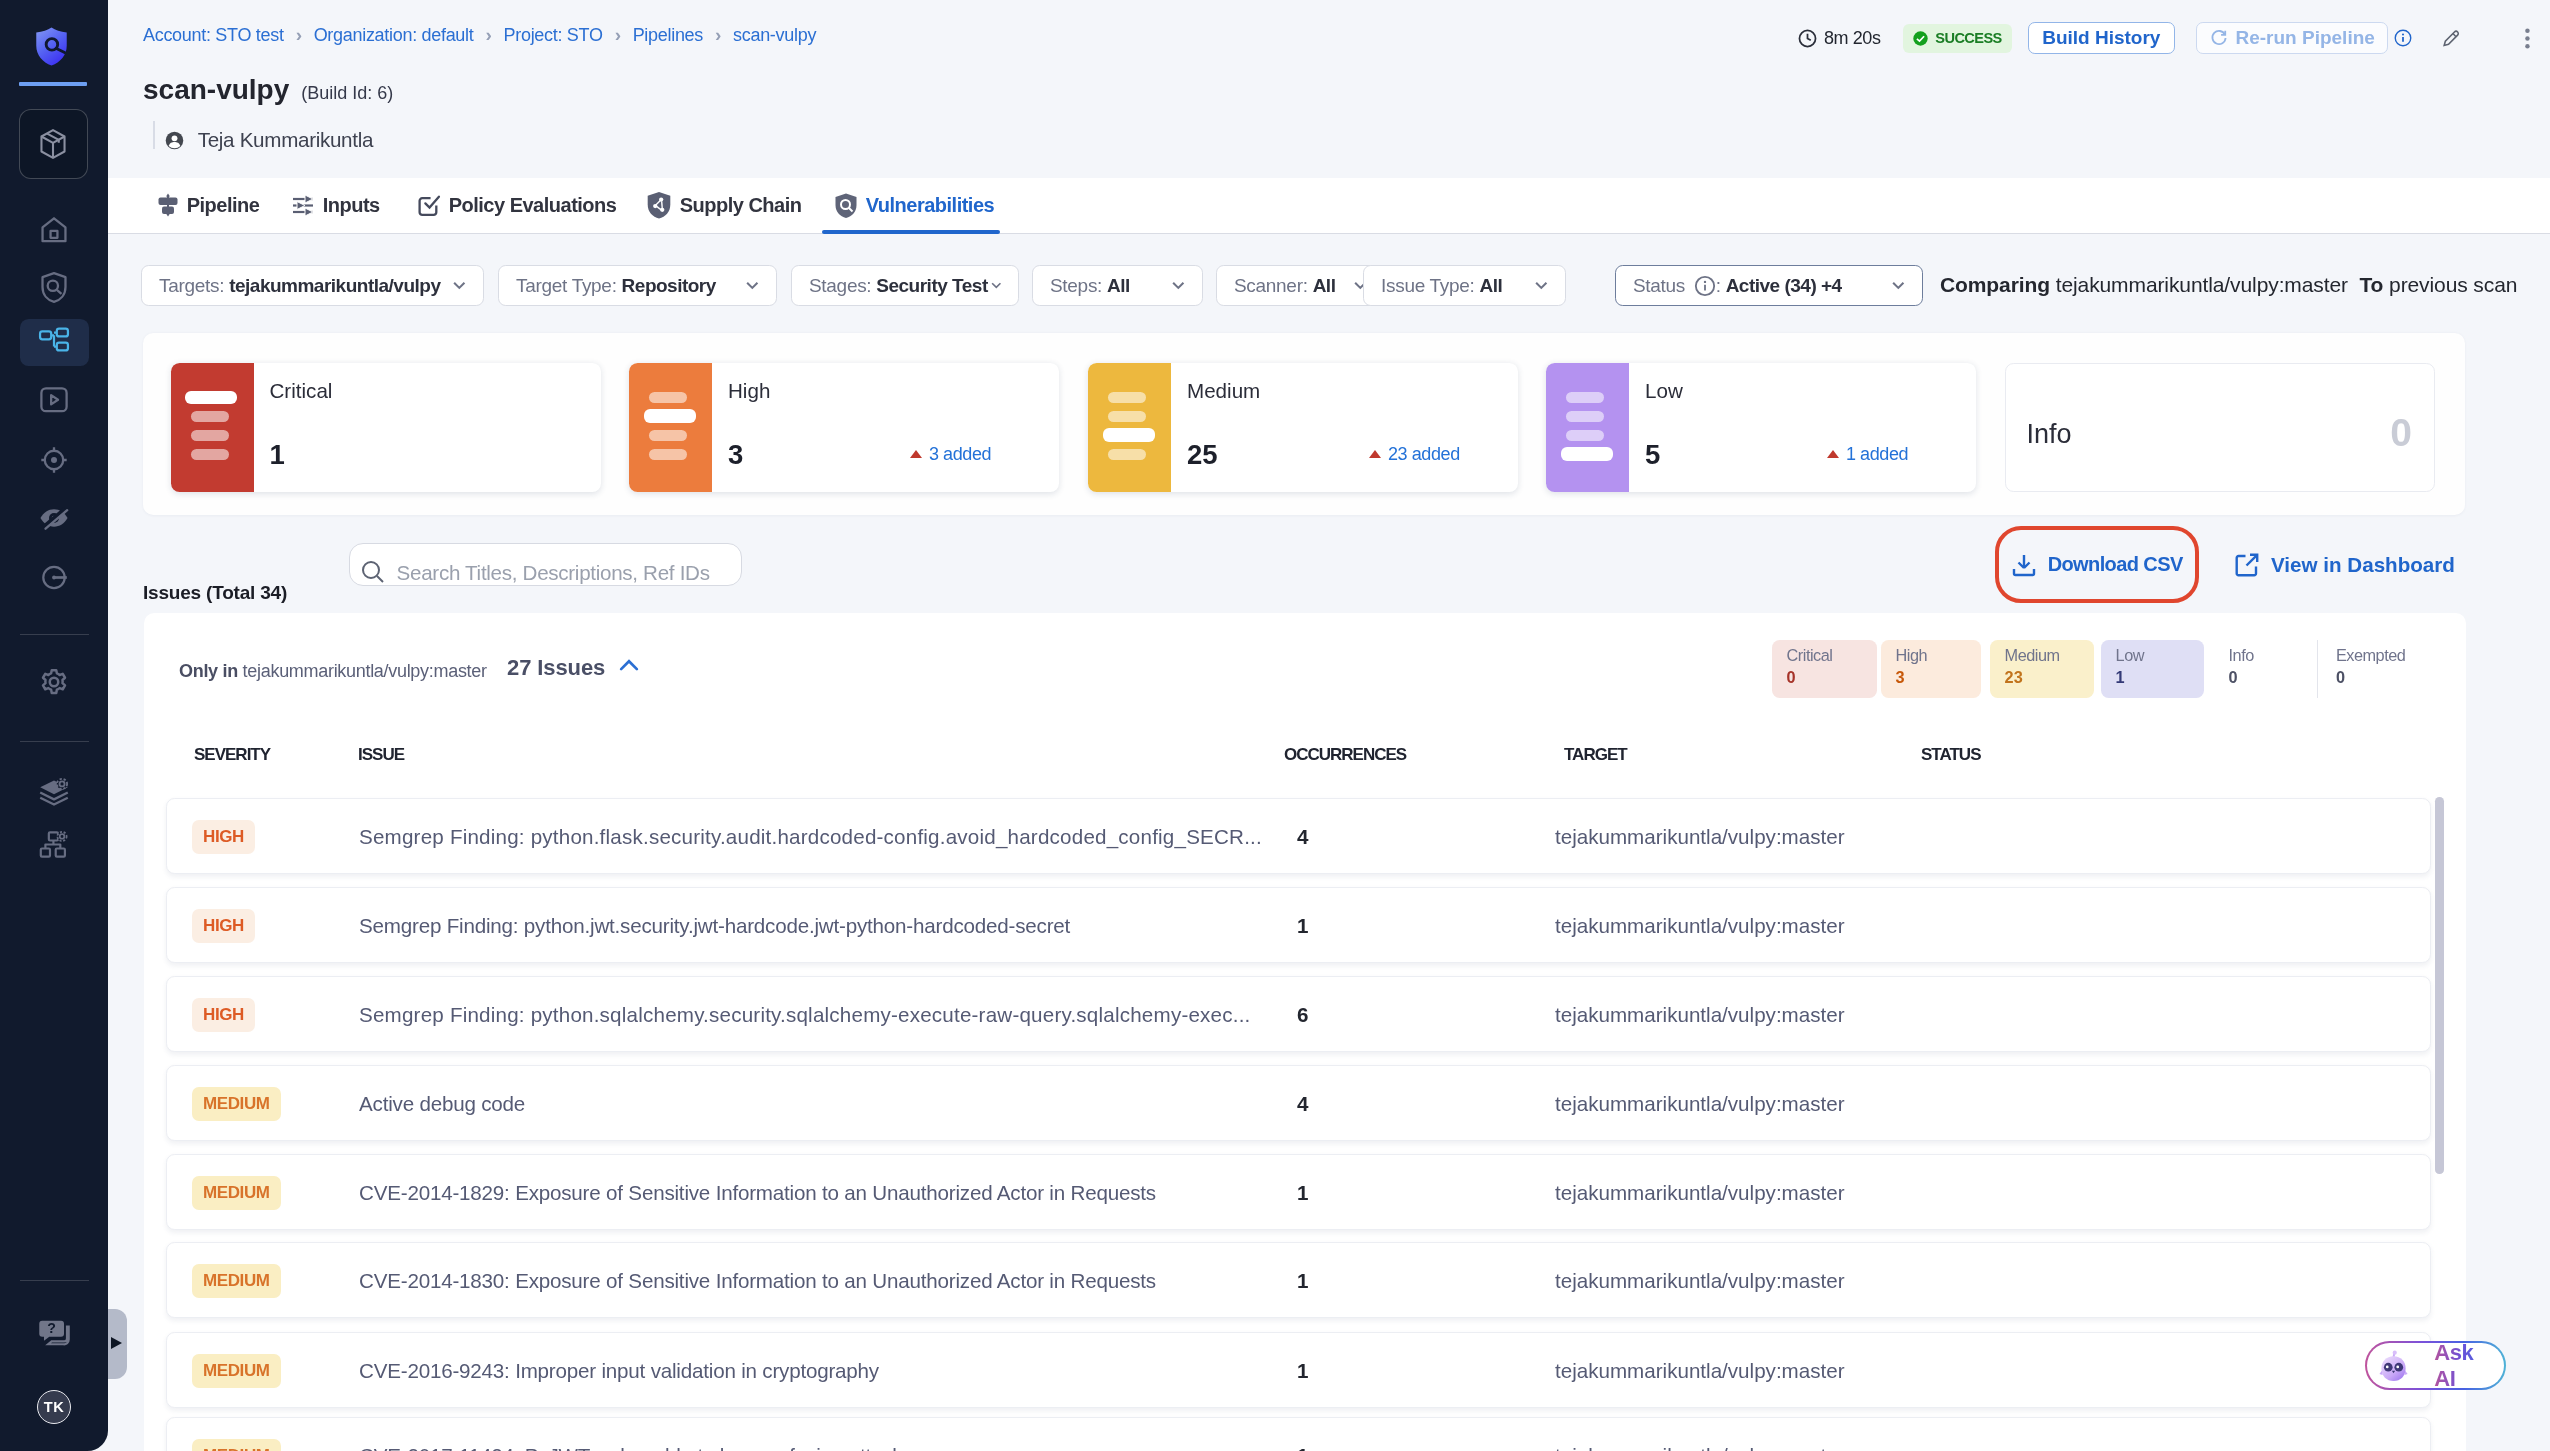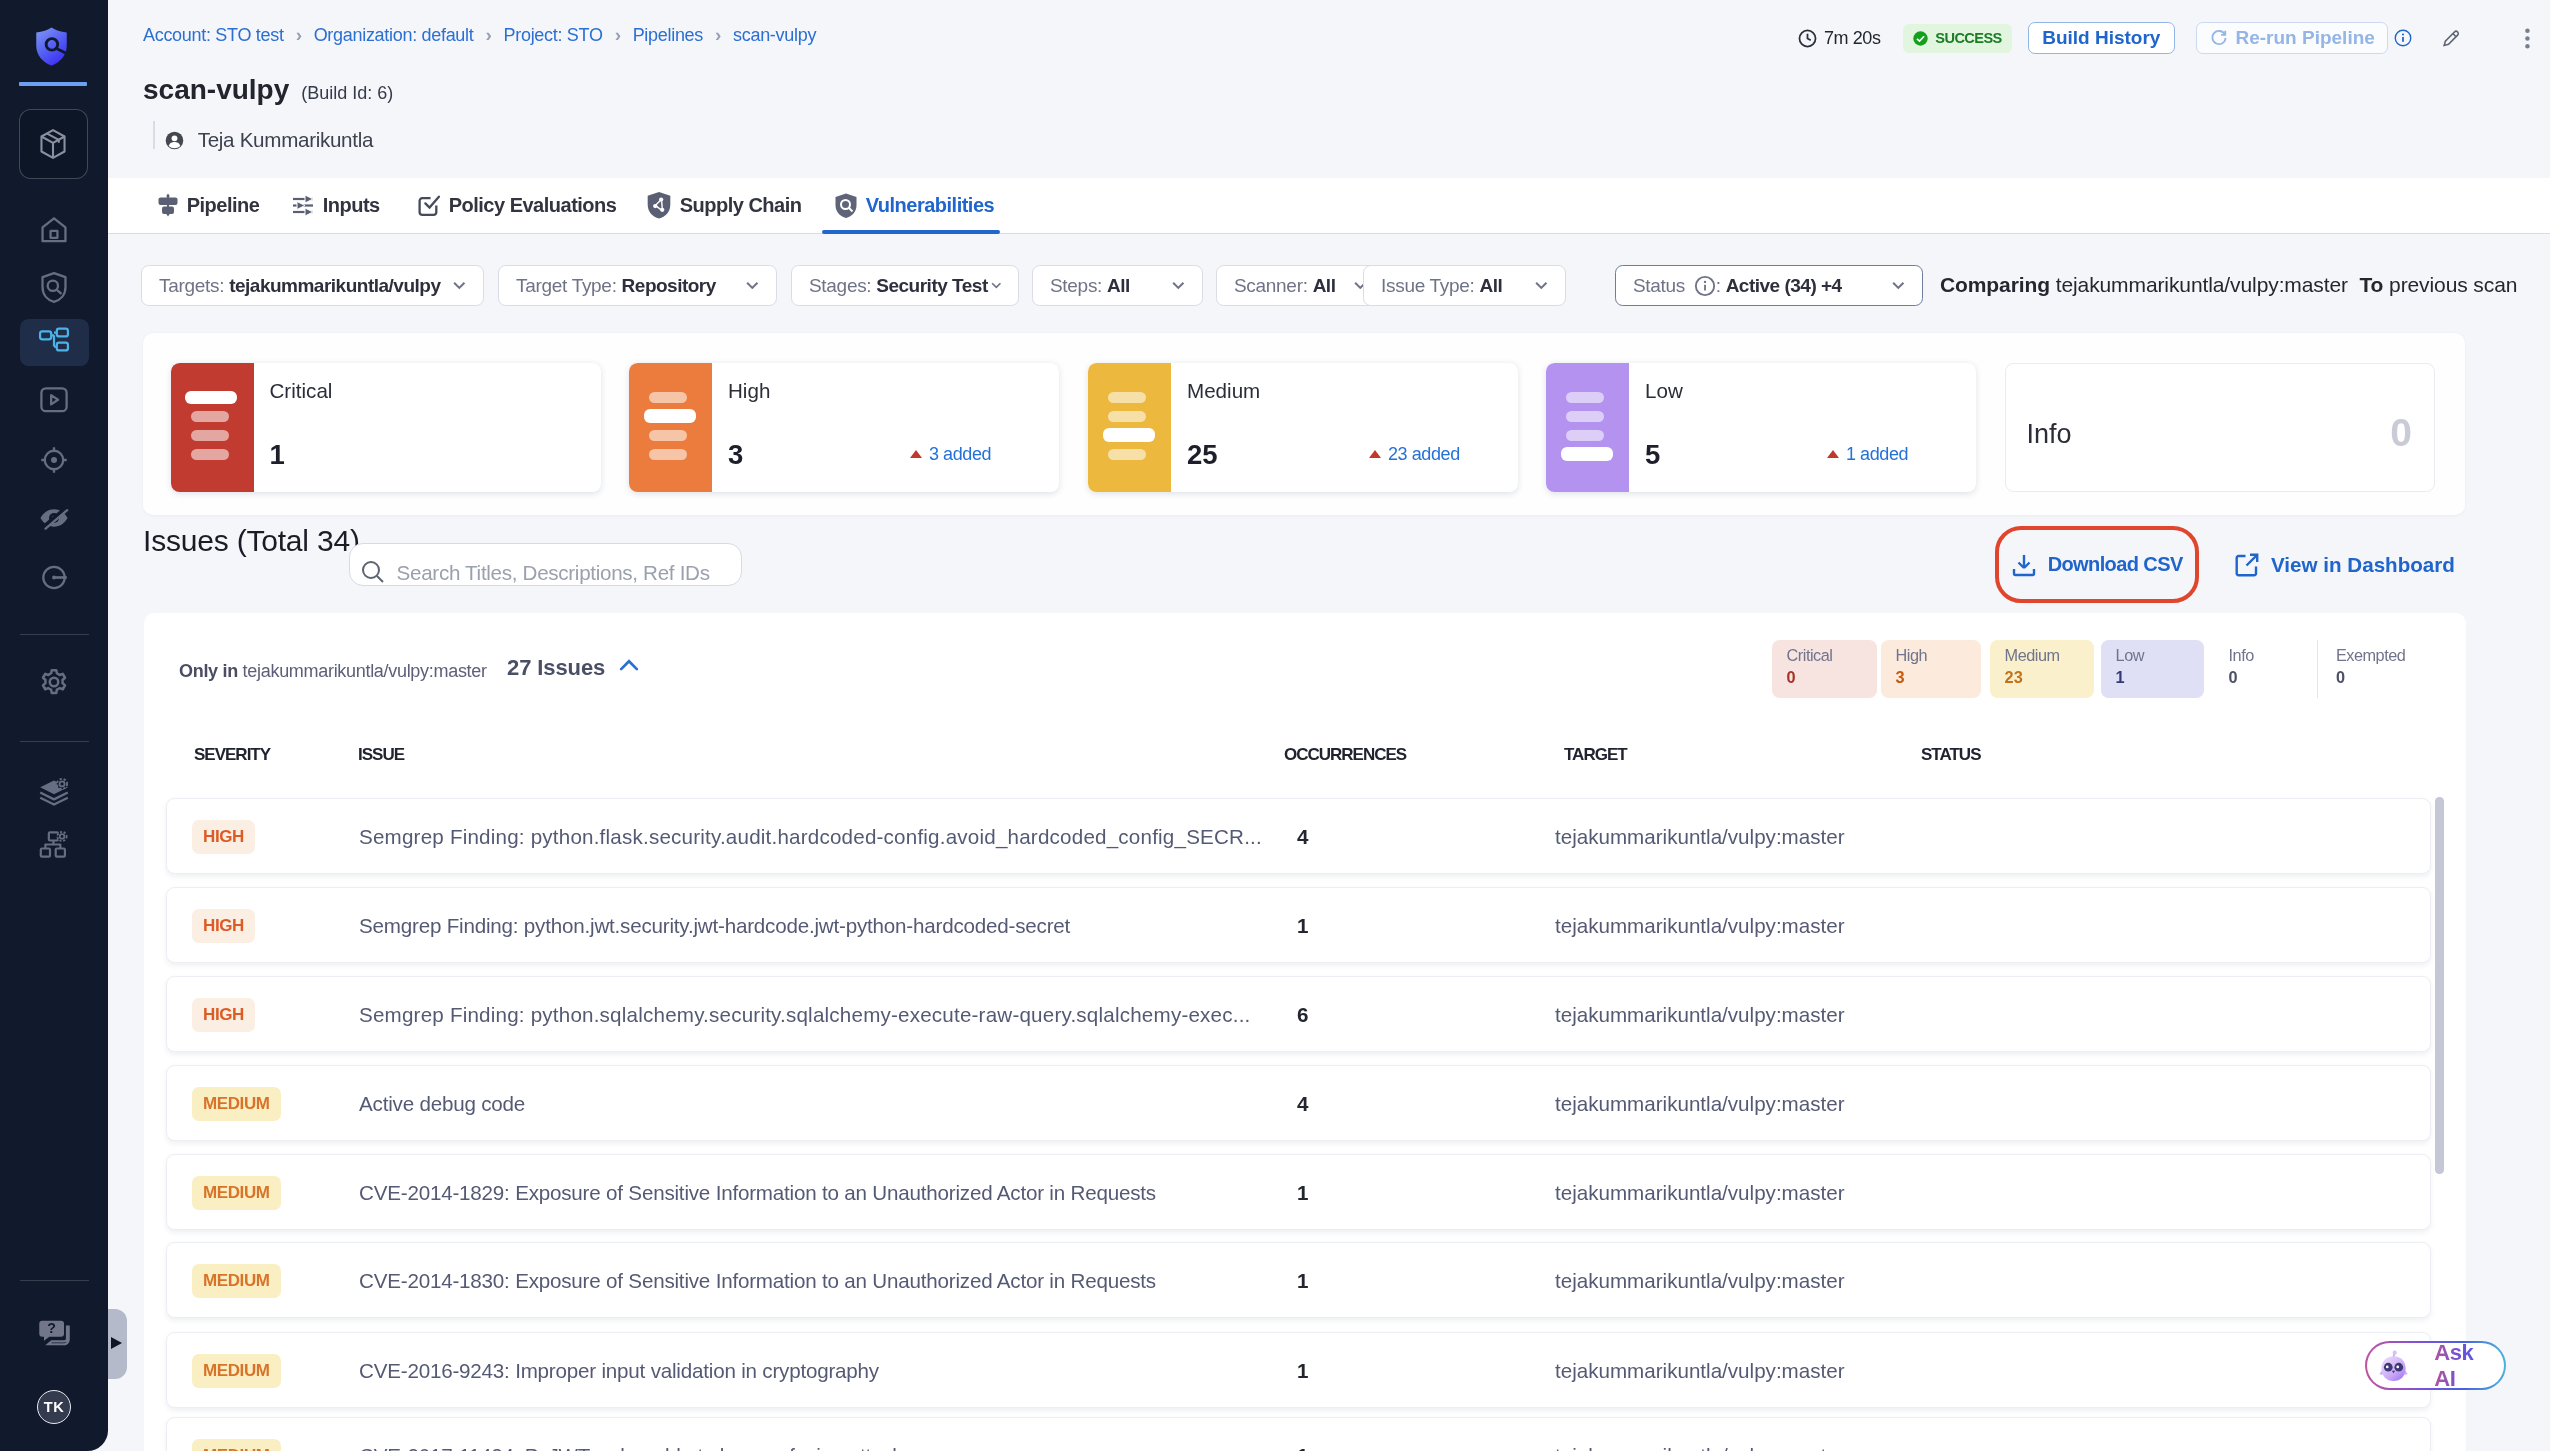--- a/index.html
+++ b/index.html
@@ -49,21 +49,21 @@
   .card { position:absolute; top:30px; height:129px; width:430px; background:#fff; border-radius:8.6px; box-shadow:0 1.7px 6.9px rgba(35,55,95,0.14); }
   .cicon { position:absolute; left:0; top:0; width:83px; height:129px; border-radius:8.6px 0 0 8.6px; }
   .cbar { position:absolute; border-radius:6px; height:11px; width:38px; left:20px; background:rgba(255,255,255,0.55); }
   .cbar.w { height:13.7px; width:52px; left:14.6px; background:#fff; }
   .clabel { position:absolute; left:99px; top:15.5px; font-size:20.6px; color:#2b2d39; }
   .cnum { position:absolute; left:99px; top:76px; font-size:27.5px; font-weight:bold; color:#1d202b; }
   .cadded { position:absolute; left:281px; top:81px; font-size:18px; letter-spacing:-0.4px; color:#2472d8; }
   .tri { display:inline-block; width:0; height:0; border-left:6px solid transparent; border-right:6px solid transparent; border-bottom:8.6px solid #c0392d; margin-right:6.9px; position:relative; top:-1.7px; }
 
   
-  #issuestitle { position:absolute; left:143px; top:524px; font-size:30px; letter-spacing:-0.2px; font-weight:normal; color:#1b1d26; }
+  #issuestitle { position:absolute; left:143px; top:582px; font-size:19px; letter-spacing:-0.2px; font-weight:bold; color:#1b1d26; }
   #searchbox { position:absolute; left:349px; top:543px; width:393px; height:43px; background:#fff; border:1.7px solid #d7dae2; border-radius:14px; display:flex; align-items:flex-end; padding:0 10.3px; }
   #searchbox span { color:#9aa0ad; font-size:20.6px; letter-spacing:-0.3px; margin-left:10.3px; white-space:nowrap; }
   #dlcsv { position:absolute; left:1995px; top:526px; width:204px; height:77px; border:4.3px solid #e0462e; border-radius:26px; display:flex; align-items:center; justify-content:center; }
   #dlcsv b { color:#2065cb; font-size:20px; letter-spacing:-0.6px; margin-left:10.3px; white-space:nowrap; }
   #viewdash { position:absolute; left:2234px; top:526px; height:77px; display:flex; align-items:center; }
   #viewdash b { color:#2065cb; font-size:20.6px; margin-left:11px; white-space:nowrap; }
 
   
   #panel { position:absolute; left:144px; top:613px; width:2322px; height:838px; background:#fff; border-radius:10.3px 10.3px 0 0; }
   #onlyin { position:absolute; left:35px; top:48px; font-size:18px; letter-spacing:-0.3px; color:#5b6078; white-space:nowrap; }
@@ -191,21 +191,21 @@
       <span class="sepc">›</span>
     <span>Pipelines</span>
       <span class="sepc">›</span>
     <span>scan-vulpy</span>
   </div>
   <div id="topright">
     <svg width="19" height="19" viewBox="0 0 26 26" fill="none" stroke="#2a2e3a" stroke-width="2.4">
         <circle cx="13" cy="13" r="11"></circle>
         <path d="M13 6.5 V13 L17.5 15.5"></path>
       </svg>
-    <span style="font-size:18px;letter-spacing:-0.4px;color:#22262f;margin-left:6.9px">7m 20s</span>
+    <span style="font-size:18px;letter-spacing:-0.4px;color:#22262f;margin-left:6.9px">8m 20s</span>
     <div class="succ">
       <svg width="17" height="17" viewBox="0 0 26 26">
           <circle cx="13" cy="13" r="11" fill="#13a01d"></circle>
           <path d="M7.5 13.5 L11.5 17 L18.5 9.5" stroke="#fff" stroke-width="2.6" fill="none"></path>
         </svg>
       <b>SUCCESS</b>
     </div>
     <div class="btnb">Build History</div>
     <div class="btnd">
       <svg width="18" height="18" viewBox="0 0 26 26" fill="none" stroke="#94b5e6" stroke-width="2.6">

